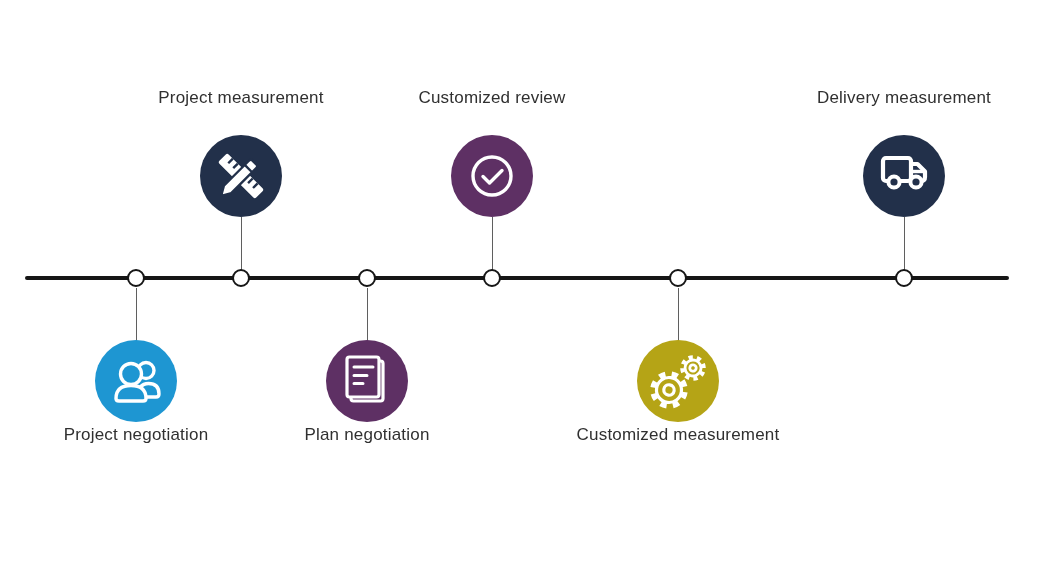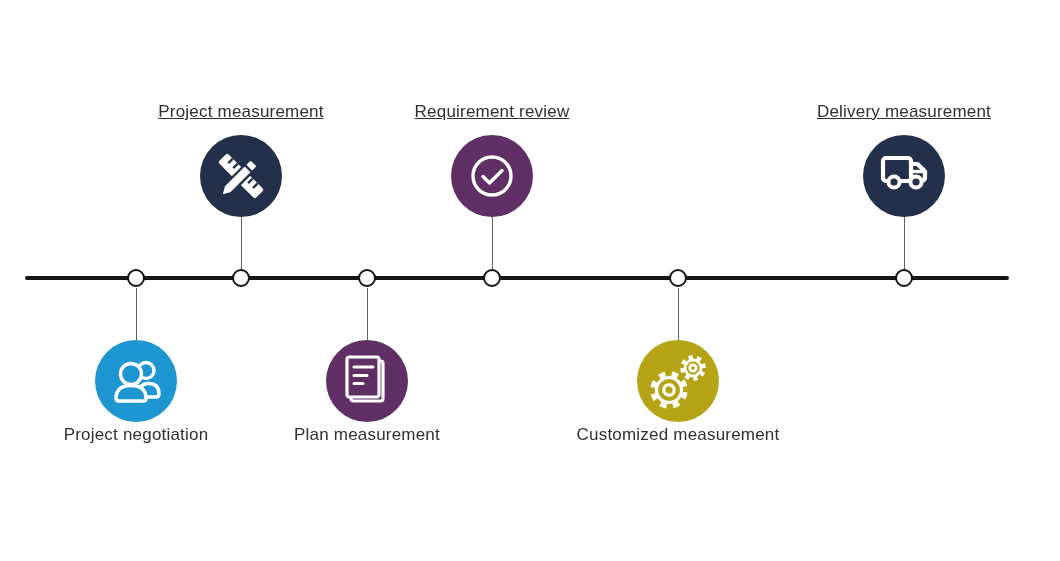--- a/index.html
+++ b/index.html
@@ -29,21 +29,21 @@
   .label {
     position: absolute;
     left: 0;
     transform: translateX(-50%);
     white-space: nowrap;
     font-size: 17px;
     line-height: 22px;
     letter-spacing: 0.2px;
     color: #303030;
   }
-  .above .label { top: 101px; text-decoration: underline; }
+  .above .label { top: 87px; }
   .below .label { top: 424px; }
   .badge {
     position: absolute;
     left: 0;
     transform: translateX(-50%);
     width: 82px;
     height: 82px;
   }
   .above .badge { top: 135px; }
   .below .badge { top: 340px; }
@@ -105,32 +105,32 @@
 
   <div class="milestone below" style="left:367px">
     <div class="connector"></div>
     <div class="node"></div>
     <svg class="badge" viewBox="0 0 82 82">
       <circle cx="41" cy="41" r="41" fill="#5e3064"></circle>
       <rect x="25" y="21" width="32" height="40" rx="2.5" fill="none" stroke="#ffffff" stroke-width="3.2"></rect>
       <rect x="21" y="17" width="32" height="40" rx="2.5" stroke="#ffffff" stroke-width="3.2" fill="#5e3064"></rect>
       <path d="M28 27 H47 M28 35.5 H41 M28 43.5 H37" fill="none" stroke="#ffffff" stroke-width="3" stroke-linecap="round"></path>
     </svg>
-    <div class="label">Plan measurement</div>
+    <div class="label">Plan negotiation</div>
   </div>
 
   <div class="milestone above" style="left:492px">
     <div class="connector"></div>
     <div class="node"></div>
     <svg class="badge" viewBox="0 0 82 82">
       <circle cx="41" cy="41" r="41" fill="#5e3064"></circle>
       <circle cx="41" cy="41" r="19" fill="none" stroke="#ffffff" stroke-width="3.4"></circle>
       <path d="M32 41.5 L38.5 48 L51 35.5" fill="none" stroke="#ffffff" stroke-width="3.4" stroke-linecap="round" stroke-linejoin="round"></path>
     </svg>
-    <div class="label">Requirement review</div>
+    <div class="label">Customized review</div>
   </div>
 
   <div class="milestone below" style="left:678px">
     <div class="connector"></div>
     <div class="node"></div>
     <svg class="badge" viewBox="0 0 82 82">
       <circle cx="41" cy="41" r="41" fill="#b5a416"></circle>
       <g transform="rotate(20 56 28)">
         <circle cx="56" cy="28" r="10.5" fill="none" stroke="#ffffff" stroke-width="4.6" stroke-dasharray="4.12 4.12"></circle>
         <circle cx="56" cy="28" r="8" fill="none" stroke="#ffffff" stroke-width="2.8"></circle>

